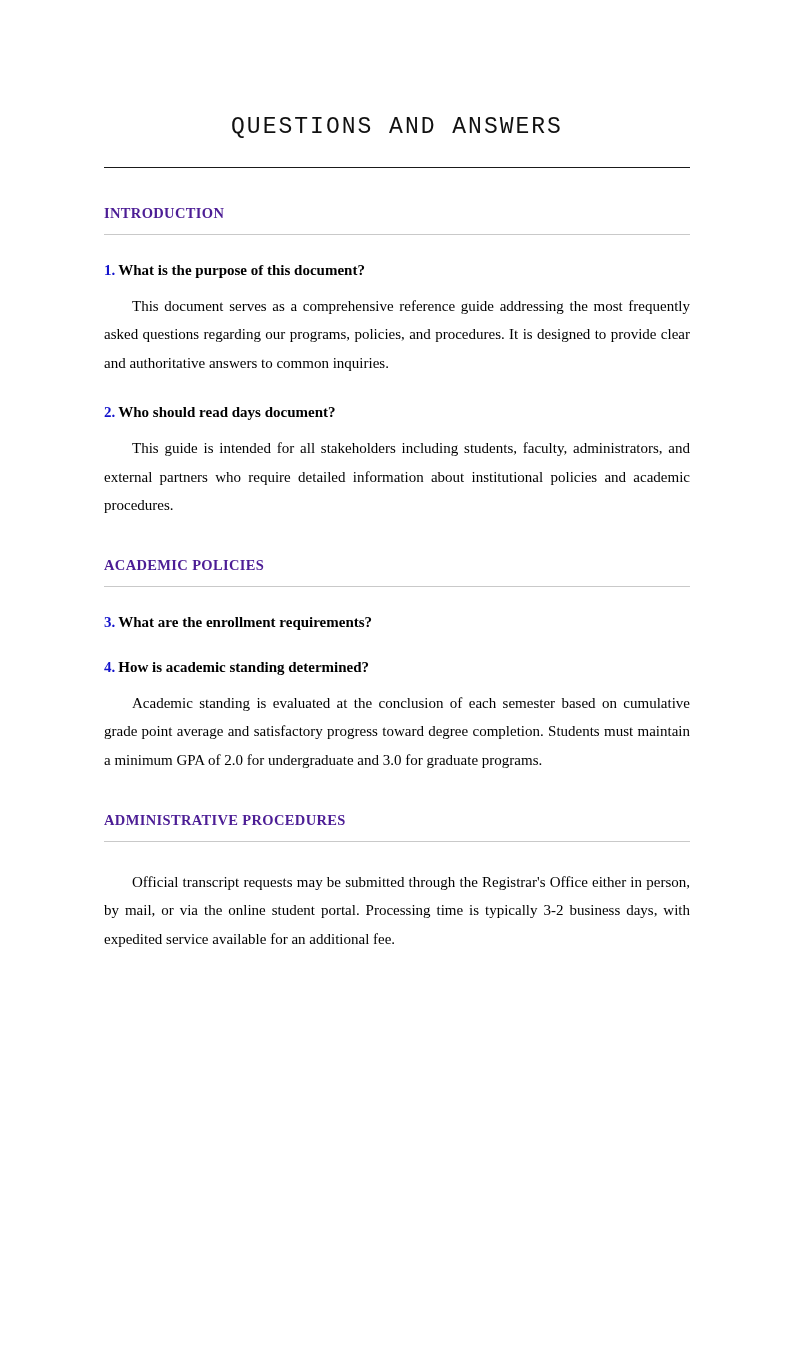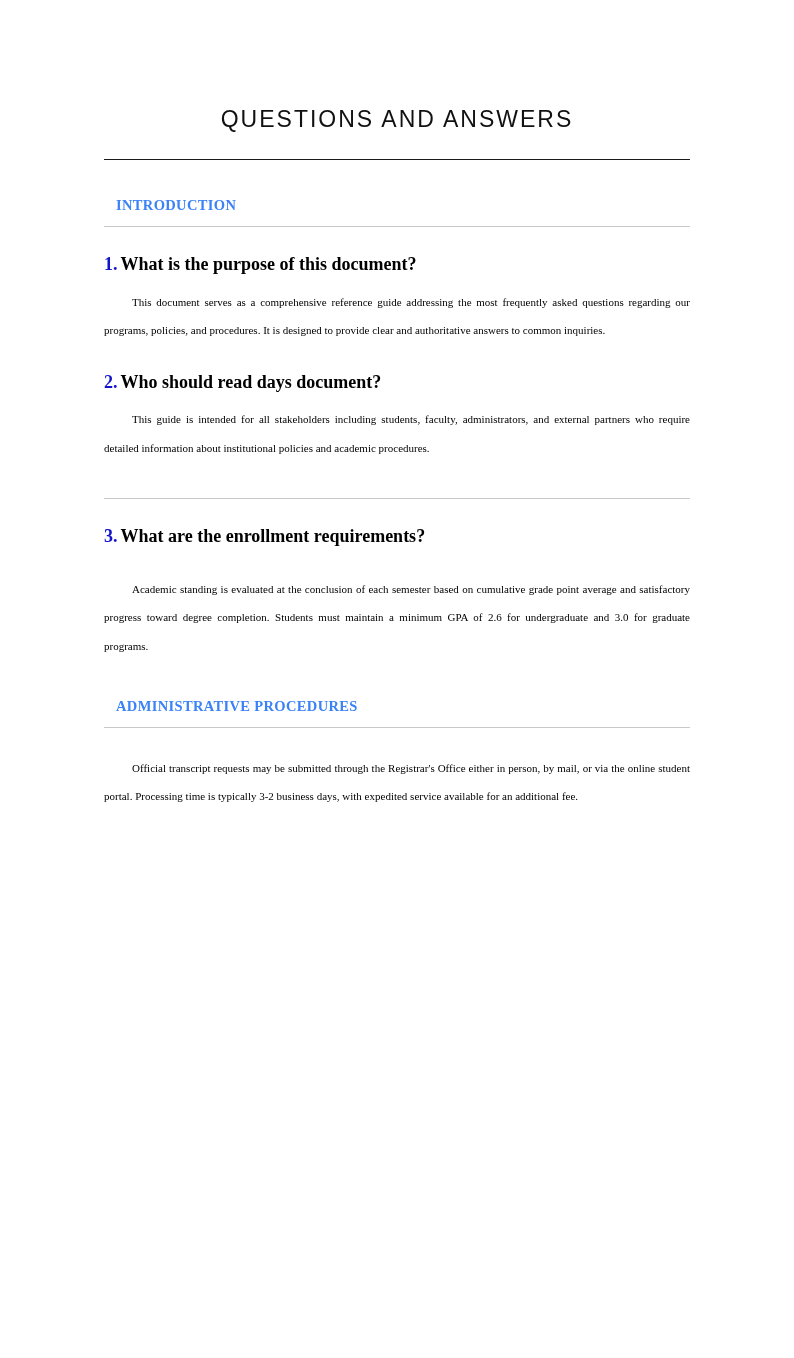--- a/index.html
+++ b/index.html
@@ -23,26 +23,26 @@
     background: #ffffff;
   }
   .content {
     margin: 0 auto;
     width: 586px;
     padding-top: 96px;
   }
 
   
   .doc-title {
-    font-family: Liberation Sans, sans-serif;
+    font-family: Liberation Mono, monospace;
     font-size: 23px;
     font-weight: 400;
     letter-spacing: 2.0px;
     text-align: center;
-    margin: 8px;
+    margin: 16px;
     padding: 0;
     line-height: 1.35;
     color: #111111;
   }
   .title-rule {
     border: 0;
     border-top: 1.6px solid #1a1a1a;
     margin: 24px 0 0 0;
     width: 100%;
     height: 0;
@@ -50,52 +50,52 @@
 
   
   .section {
     margin-top: 36px;
   }
   .section-heading {
     font-family: "Liberation Serif", "DejaVu Serif", serif;
     font-size: 14.5px;
     font-weight: bold;
     letter-spacing: 0.35px;
-    margin: 12px;
+    margin: 0;
     line-height: 1.25;
-    color: #3b82f6;
+    color: #4c1d95;
   }
   .section-rule {
     border: 0;
     border-top: 1px solid #c9c9c9;
     margin: 12px 0 0 0;
     width: 100%;
     height: 0;
   }
 
   
   .qa-item {
     margin-top: 26px;
   }
   .question {
     font-family: "Liberation Serif", "DejaVu Serif", serif;
-    font-size: 18px;
+    font-size: 15px;
     font-weight: bold;
     line-height: 1.3;
     margin: 0;
     color: #000000;
   }
   .q-number {
     color: #1313cc;
     font-weight: bold;
     margin-right: 3px;
   }
   .answer {
     font-family: "Liberation Serif", "DejaVu Serif", serif;
-    font-size: 11px;
+    font-size: 15px;
     font-weight: 400;
     line-height: 28.6px;
     text-align: justify;
     text-justify: inter-word;
     text-indent: 28px;
     margin: 11px 0 0 0;
     color: #000000;
     hyphens: none;
   }
 </style>
@@ -121,30 +121,34 @@
 
       <div class="qa-item">
         <p class="question">
           <span class="q-number">2.</span><span>Who should read days document?</span>
         </p>
         <p class="answer">This guide is intended for all stakeholders including students, faculty, administrators, and external partners who require detailed information about institutional policies and academic procedures.</p>
       </div>
     </div>
 
     <div class="section">
+      <h2 class="section-heading">ACADEMIC POLICIES</h2>
       <hr class="section-rule">
 
       <div class="qa-item">
         <p class="question">
           <span class="q-number">3.</span><span>What are the enrollment requirements?</span>
         </p>
       </div>
 
       <div class="qa-item">
-        <p class="answer">Academic standing is evaluated at the conclusion of each semester based on cumulative grade point average and satisfactory progress toward degree completion. Students must maintain a minimum GPA of 2.6 for undergraduate and 3.0 for graduate programs.</p>
+        <p class="question">
+          <span class="q-number">4.</span><span>How is academic standing determined?</span>
+        </p>
+        <p class="answer">Academic standing is evaluated at the conclusion of each semester based on cumulative grade point average and satisfactory progress toward degree completion. Students must maintain a minimum GPA of 2.0 for undergraduate and 3.0 for graduate programs.</p>
       </div>
     </div>
 
     <div class="section">
       <h2 class="section-heading">ADMINISTRATIVE PROCEDURES</h2>
       <hr class="section-rule">
 
       <div class="qa-item">
       </div>
 

